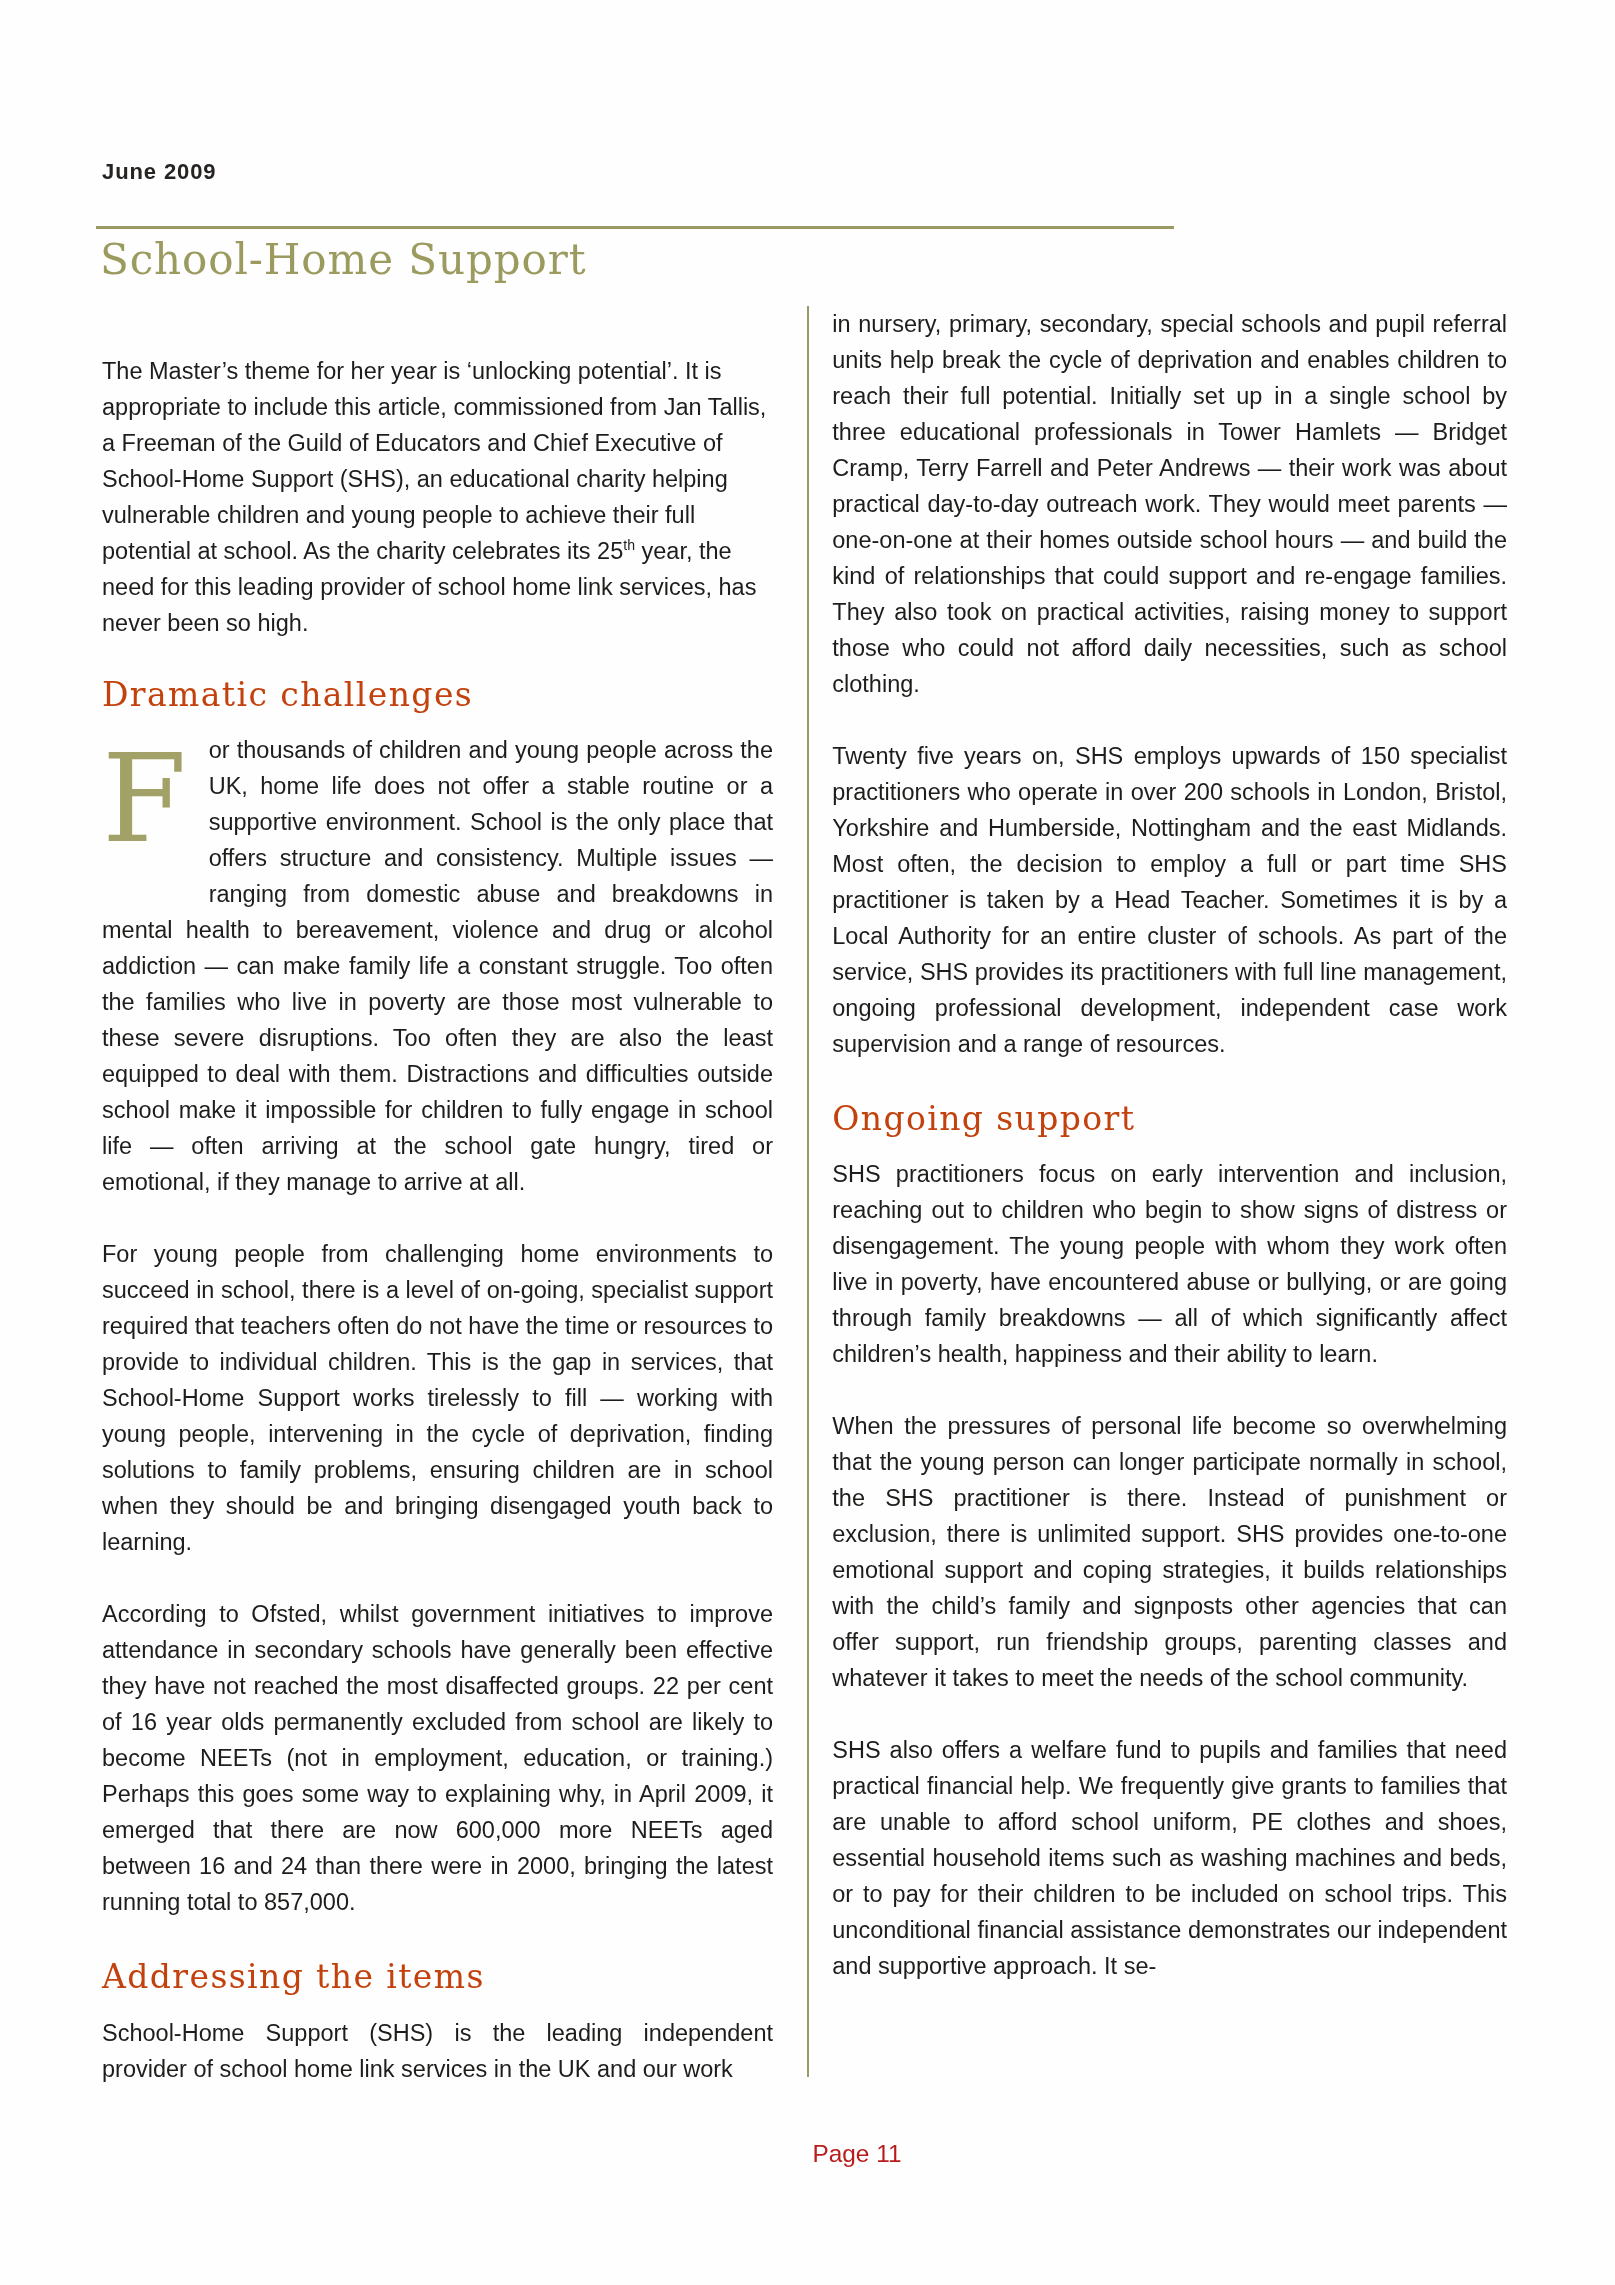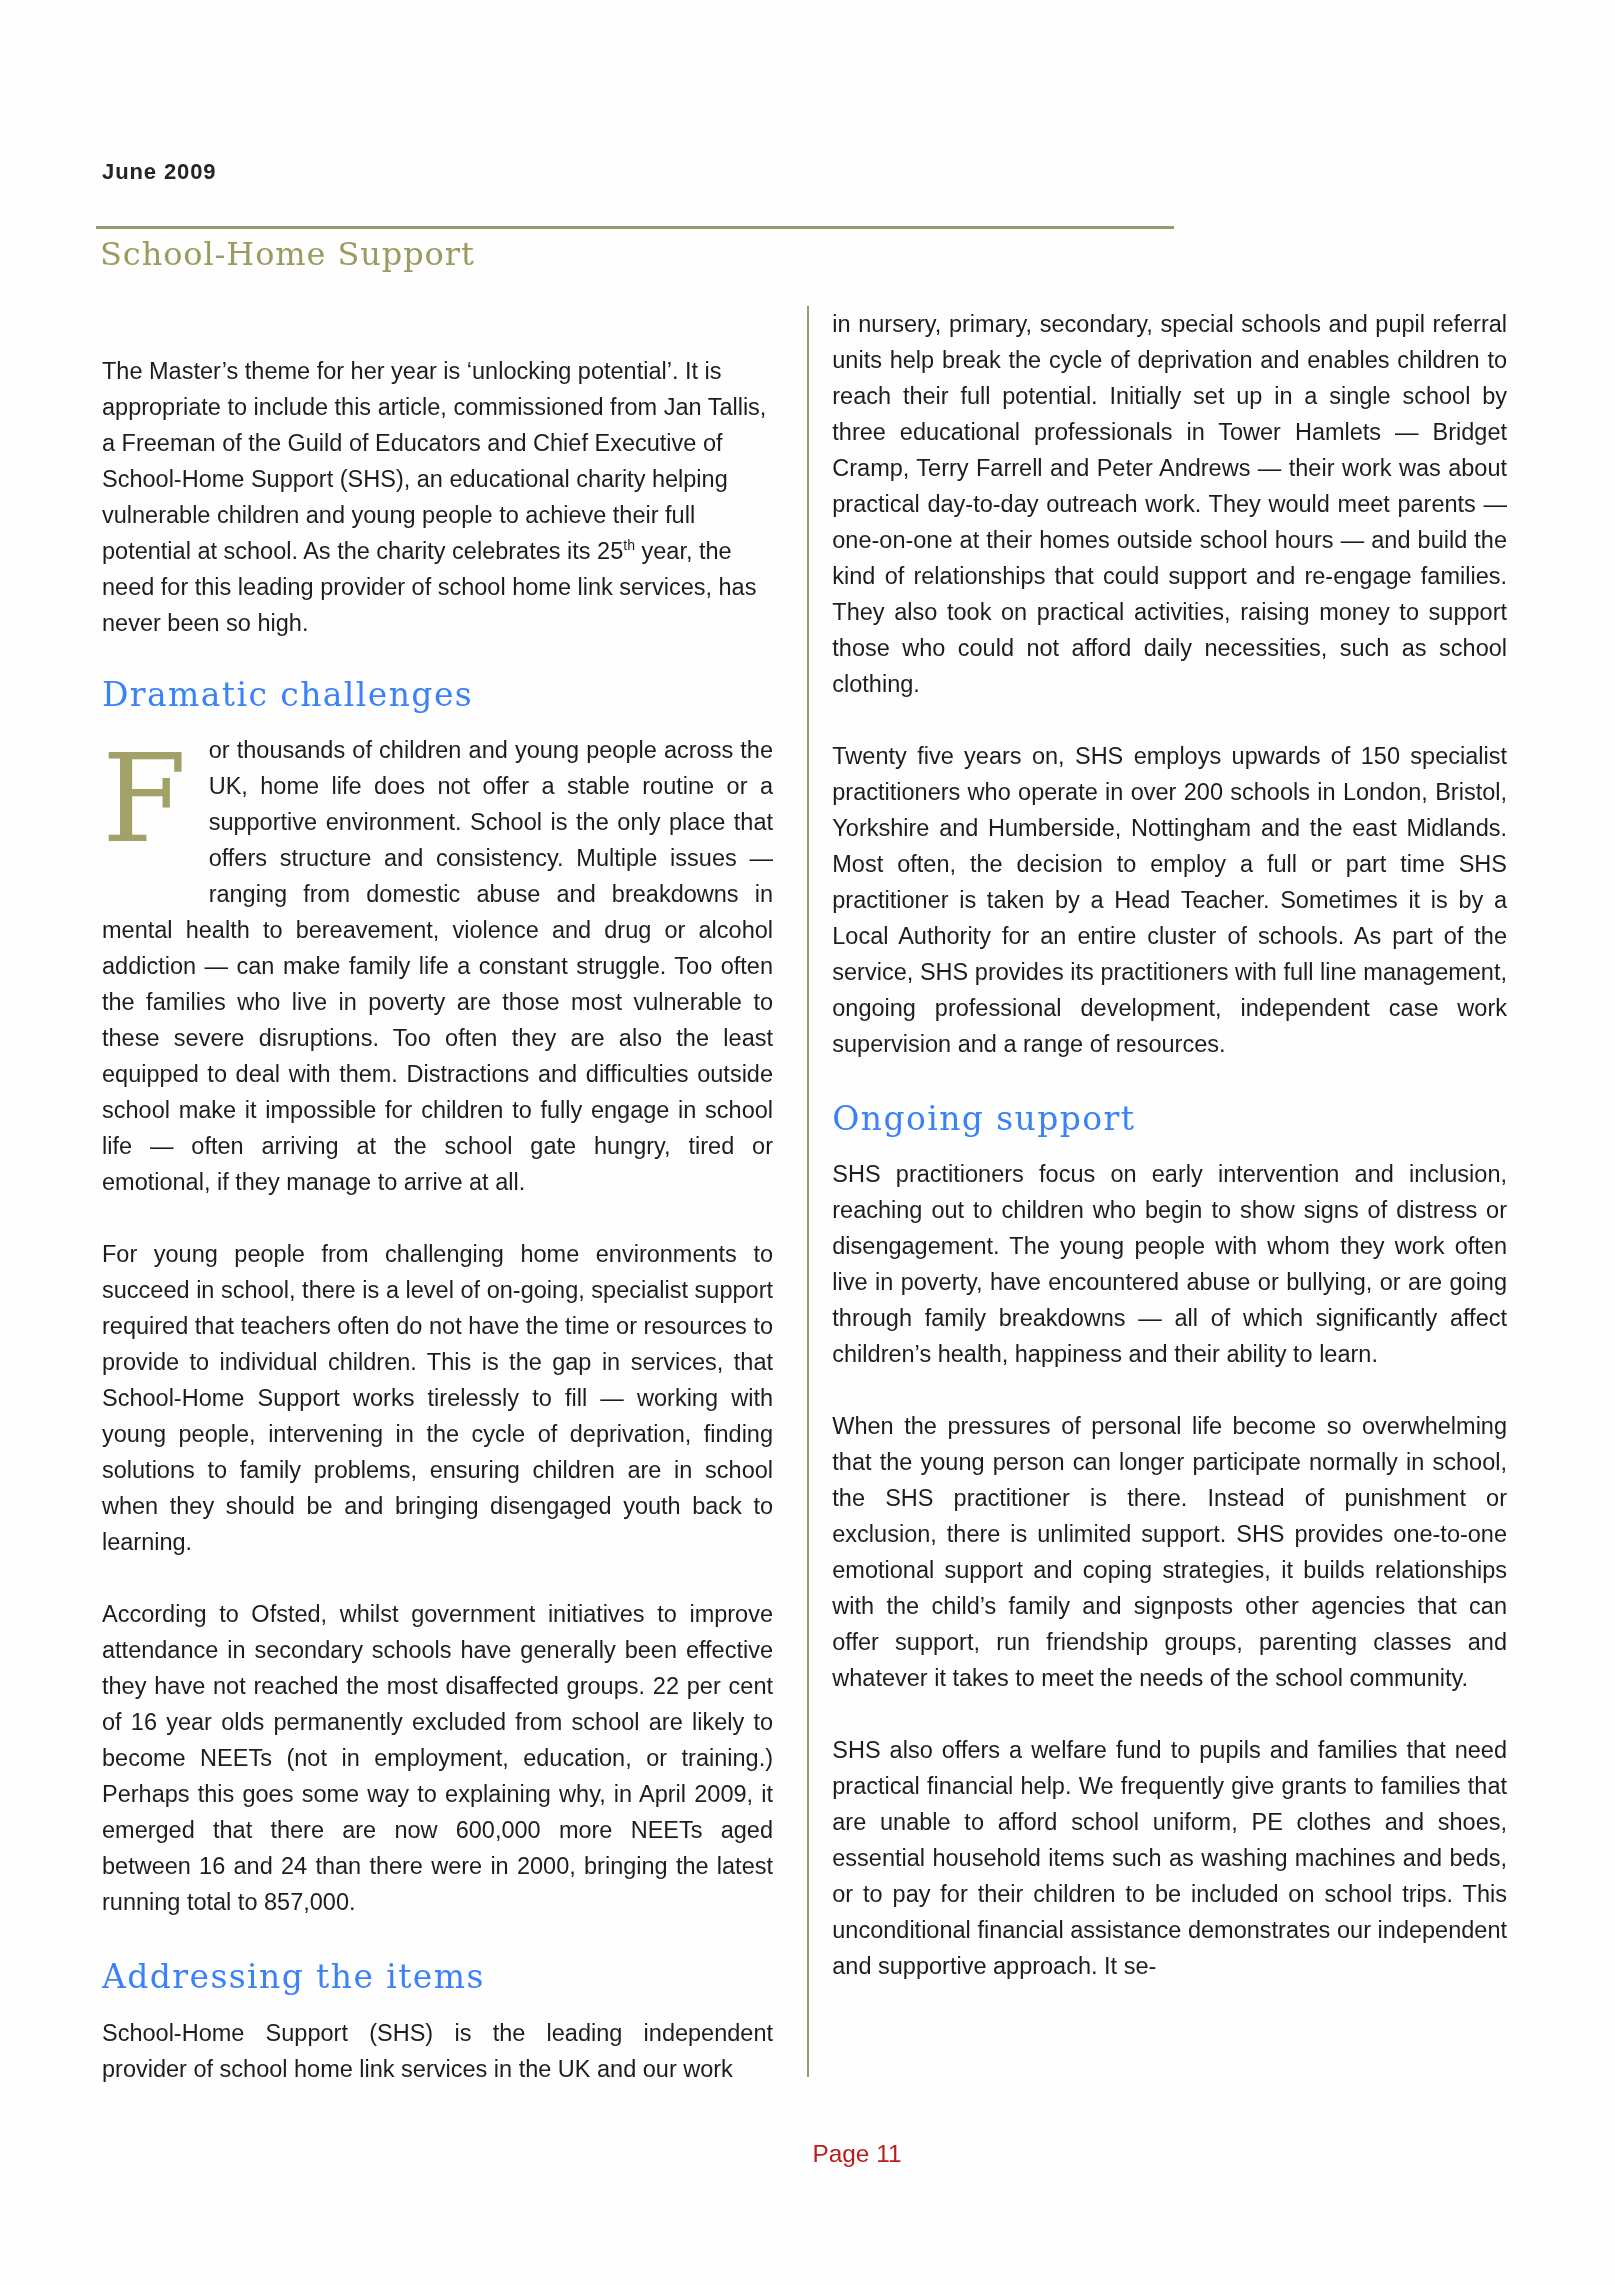--- a/index.html
+++ b/index.html
@@ -16,21 +16,21 @@
     position:absolute;left:102px;top:159px;
     font-size:22px;font-weight:700;letter-spacing:0.9px;color:#262321;
   }
   .header-rule{
     position:absolute;left:96px;top:226px;width:1078px;height:2.7px;
     background:#9a9a66;
   }
   .article-title{
     position:absolute;left:100px;top:235px;margin:0;
     font-family:"DejaVu Serif", serif;font-weight:400;
-    font-size:32px;letter-spacing:0.9px;color:#9b9b60;
+    font-size:42px;letter-spacing:0.9px;color:#9b9b60;
   }
   .columns{
     position:absolute;left:102px;top:306px;width:1405px;
     display:flex;align-items:flex-start;
   }
   .col{font-size:23.5px;line-height:36px;}
   .col-left{width:671px;flex:0 0 671px;margin-top:47px;}
   .col-divider{
     flex:0 0 1.8px;width:1.8px;height:1771px;
     margin-left:34px;margin-right:23.5px;
@@ -38,21 +38,21 @@
   }
   .col-right{flex:1;min-width:0;}
   p{margin:0;}
   .intro{ text-align:left; line-height:36px; margin-bottom:33px; }
   .notice{ text-align:left; line-height:36px; margin-bottom:27px; }
   .body-para{ text-align:justify; margin-bottom:36px; }
   .body-para:last-child{ margin-bottom:0; }
   .section-heading{
     font-family:"DejaVu Serif", serif;font-weight:400;
     font-size:33px;line-height:42px;letter-spacing:1.4px;
-    color:#3b82f6;margin:5.4px 0 16.3px 0;
+    color:#c2410c;margin:5.4px 0 16.3px 0;
   }
   .drop-cap{
     float:left;
     font-family:"DejaVu Serif", serif;
     font-size:122px;line-height:1;
     color:#a1a168;
     padding:5.4px 22px 20px 0;
   }
   sup{font-size:0.6em;line-height:0;}
   .page-footer{

